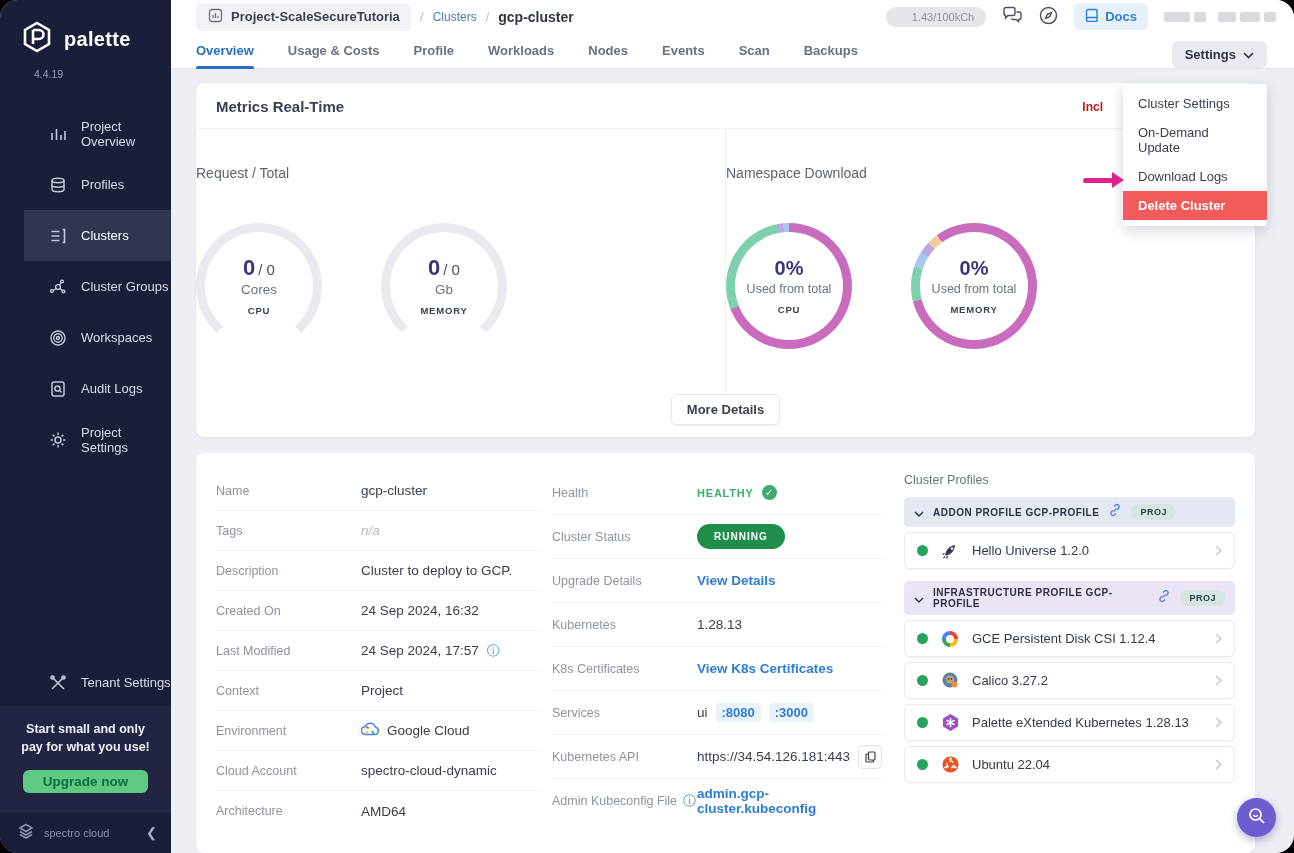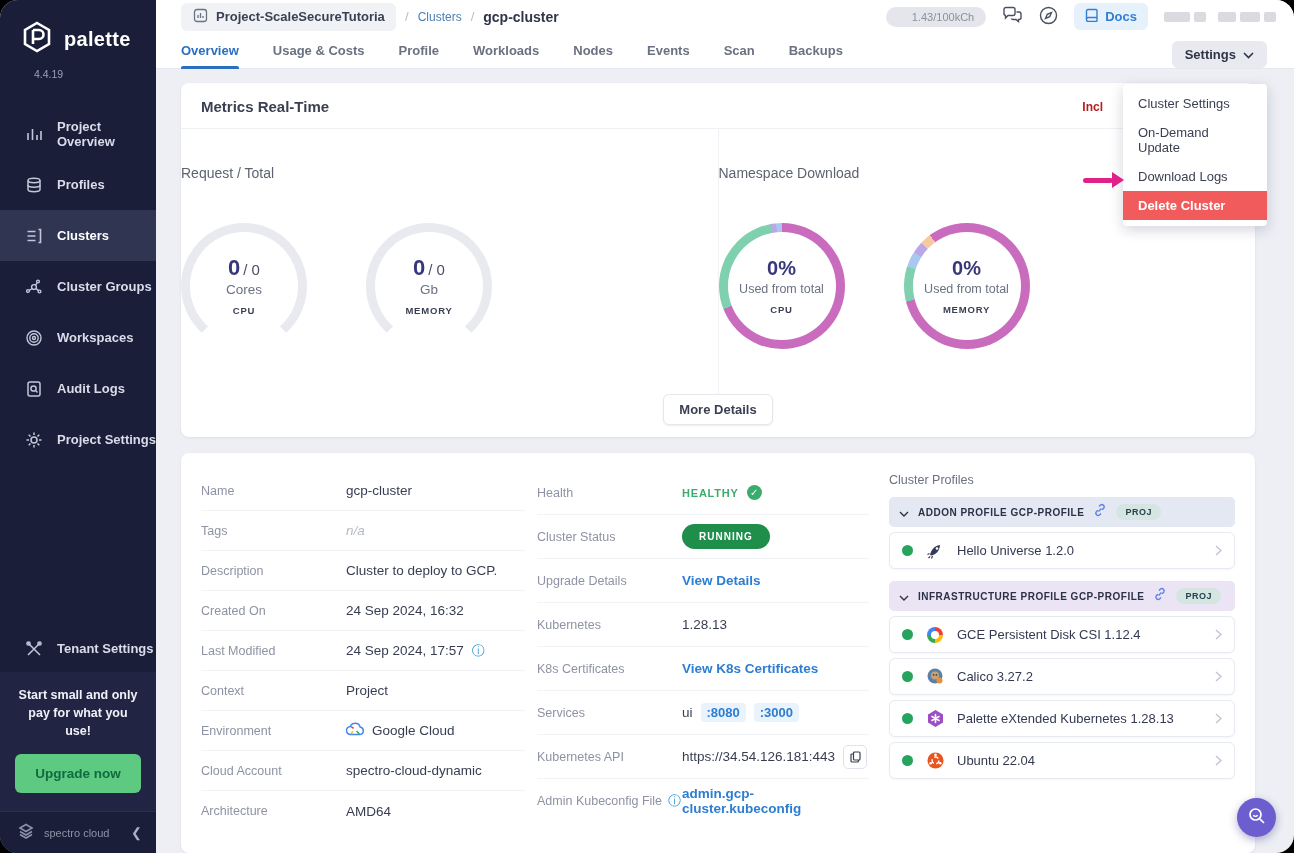--- a/index.html
+++ b/index.html
@@ -1,32 +1,32 @@
 <!DOCTYPE html>
 <html><head>
 <meta charset="utf-8">
 <style>
   * { margin:0; padding:0; box-sizing:border-box; }
   html,body { width:1294px; height:853px; background:#000; font-family:"Liberation Sans", sans-serif; }
   .app { position:relative; width:1294px; height:853px; border-radius:18px; overflow:hidden; background:#edeff4; display:flex; }
 
   
-  .sidebar { width:156px; background:#1a1e38; color:#e6e8f2; display:flex; flex-direction:column; flex-shrink:0; }
+  .sidebar { width:171px; background:#1a1e38; color:#e6e8f2; display:flex; flex-direction:column; flex-shrink:0; }
   .logo-row { display:flex; align-items:center; gap:10px; padding:20px 0 4px 20px; }
   .logo-word { font-size:20px; font-weight:700; color:#fff; letter-spacing:.3px; }
   .version { padding:6px 0 0 34px; font-size:10.5px; color:#9ba0b8; }
   .nav { margin-top:28px; }
-  .nav-item { display:flex; align-items:center; gap:14px; height:51px; padding-left:24px; cursor:pointer; color:#d9dcea; font-size:13px; font-weight:700; }
+  .nav-item { display:flex; align-items:center; gap:14px; height:51px; padding-left:24px; cursor:pointer; color:#d9dcea; font-size:13px; font-weight:400;margin-left:24px; }
   .nav-item.active { background:#303552; color:#fff; }
   .nav-icon { width:19px; height:19px; flex-shrink:0; display:flex; align-items:center; justify-content:center; }
   .nav-icon svg { stroke:#c3c7da; }
   .spacer { flex:1; }
   .promo { background:#212543; padding:14px 12px 18px; text-align:center; }
   .promo-text { font-size:12.5px; font-weight:600; color:#f0f1f7; line-height:1.45; padding:0 6px; }
-  .upgrade-btn { margin-top:14px; background:#5dc981; color:#116b40; border:none; border-radius:6px; padding:12px 20px; font-size:13.5px; font-weight:700; font-family:inherit; cursor:pointer; }
+  .upgrade-btn { margin-top:14px; background:#5dc981; color:#116b40; border:none; border-radius:6px; padding:4px 20px; font-size:13.5px; font-weight:700; font-family:inherit; cursor:pointer; }
   .brand-row { height:42px; border-top:1px solid #2b2f4c; background:#1a1e38; display:flex; align-items:center; padding:0 14px 0 16px; gap:8px; }
   .brand-name { font-size:11px; color:#8d92a8; flex:1; }
   .collapse-btn { color:#aab0c5; font-size:13px; cursor:pointer; background:none; border:none; font-family:inherit; }
 
   
   .main { flex:1; display:flex; flex-direction:column; min-width:0; }
   .topbar { background:#fff; height:40px; display:flex; align-items:center; padding:0 18px 0 25px; gap:9px; }
   .crumb-chip { display:flex; align-items:center; gap:8px; background:#f1f2f6; border-radius:6px; padding:5px 12px; font-size:13px; color:#3a3f52; font-weight:600; cursor:pointer; max-width:215px; white-space:nowrap; overflow:hidden; }
   .crumb-sep { color:#b9bdc9; font-size:13px; }
   .crumb-link { color:#4a7fb5; font-size:12px; cursor:pointer; text-decoration:none; }

